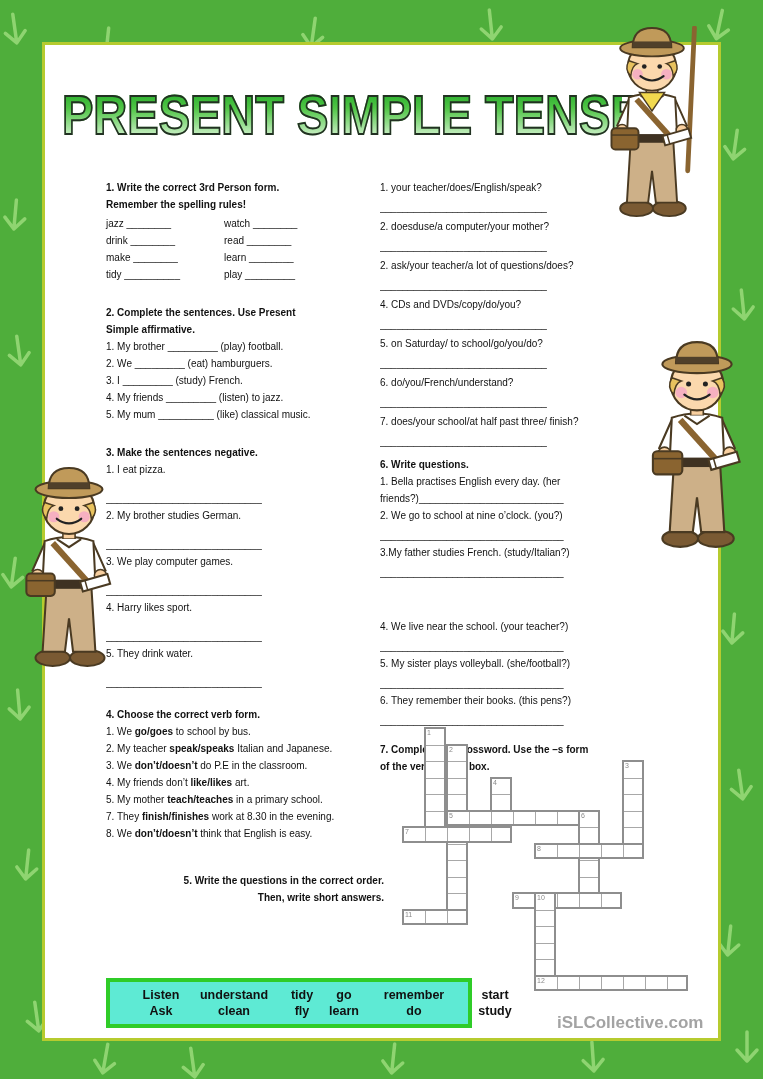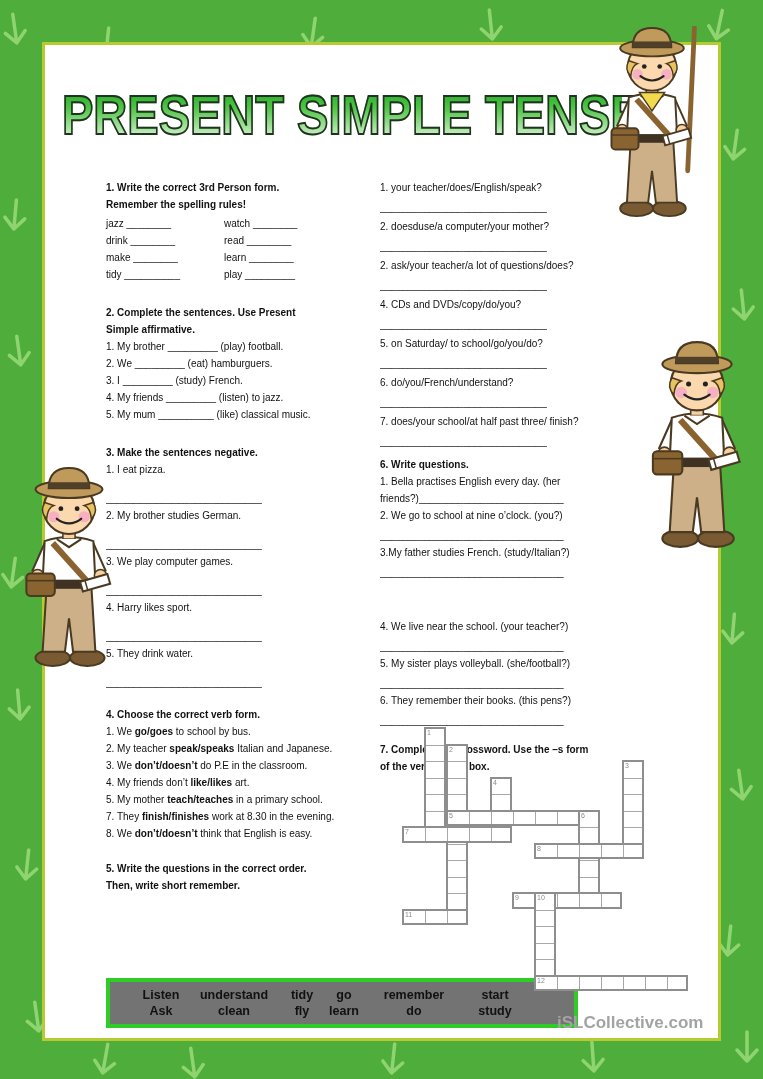--- a/index.html
+++ b/index.html
@@ -16,28 +16,28 @@
          -webkit-text-stroke:1.6px #223122;}
   
   .col{position:absolute;top:179px;font-size:10px;line-height:17px;}
   .col-left{left:106px;width:278px;}
   .col-right{left:380px;width:268px;}
   .ex-heading{font-weight:bold;}
   .line{min-height:17px;}
   .blank{white-space:nowrap;overflow:hidden;letter-spacing:0;}
   .pair{display:flex;}
   .pair .c1{width:118px;flex:none;}
-  .mt1{margin-top:21px;} .mt2{margin-top:15px;} .mt3{margin-top:18px;}
+  .mt1{margin-top:21px;} .mt2{margin-top:15px;} .mt3{margin-top:30px;text-align:right;}
   .ex3-blank{margin-top:12px;}
   .ord-blank{margin-top:3px;margin-bottom:2px;}
   .ex6-blank{margin-top:3px;}
   .ex1-rows{margin-top:2px;}
   
-  .wordbox{position:absolute;left:106px;top:978px;width:472px;height:50px;box-sizing:border-box;
-           border:4px solid #2fcc28;background:#737373;display:flex;align-items:center;
+  .wordbox{position:absolute;left:106px;top:978px;width:366px;height:50px;box-sizing:border-box;
+           border:4px solid #2fcc28;background:#5eead4;display:flex;align-items:center;
            padding-left:26px;font-weight:bold;font-size:12.5px;line-height:16px;}
   .wb-col{text-align:center;flex:none;}
   
   .cw{position:absolute;left:402px;top:727px;width:292px;height:268px;}
   .cw-run{position:absolute;box-sizing:border-box;border:2px solid #8e8e8e;background:#fff;}
   .cw-div{position:absolute;background:#a8a8a8;}
   .cw-num{position:absolute;left:1px;top:0px;font-size:7px;line-height:8px;color:#8a8a8a;}
   
   .watermark{position:absolute;left:557px;top:1013px;font-size:17px;font-weight:bold;
              color:#a3a3a3;letter-spacing:0;}
@@ -178,21 +178,21 @@
         <div class="line">2. My teacher <b>speak/speaks</b> Italian and Japanese.</div>
         <div class="line">3. We <b>don’t/doesn’t</b> do P.E in the classroom.</div>
         <div class="line">4. My friends don’t <b>like/likes</b> art.</div>
         <div class="line">5. My mother <b>teach/teaches</b> in a primary school.</div>
         <div class="line">7. They <b>finish/finishes</b> work at 8.30 in the evening.</div>
         <div class="line">8. We <b>don’t/doesn’t</b> think that English is easy.</div>
       </div>
 
     <div class="ex-heading mt3">
         <div class="line">5. Write the questions in the correct order.</div>
-        <div class="line">Then, write short remember.</div>
+        <div class="line">Then, write short answers.</div>
       </div>
   </div>
 
   <div class="col col-right">
     <div id="ordering-items">
         <div class="line">1. your teacher/does/English/speak?</div>
         <div class="blank ord-blank">______________________________</div>
         <div class="line">2. doesduse/a computer/your mother?</div>
         <div class="blank ord-blank">______________________________</div>
         <div class="line">2. ask/your teacher/a lot of questions/does?</div>

